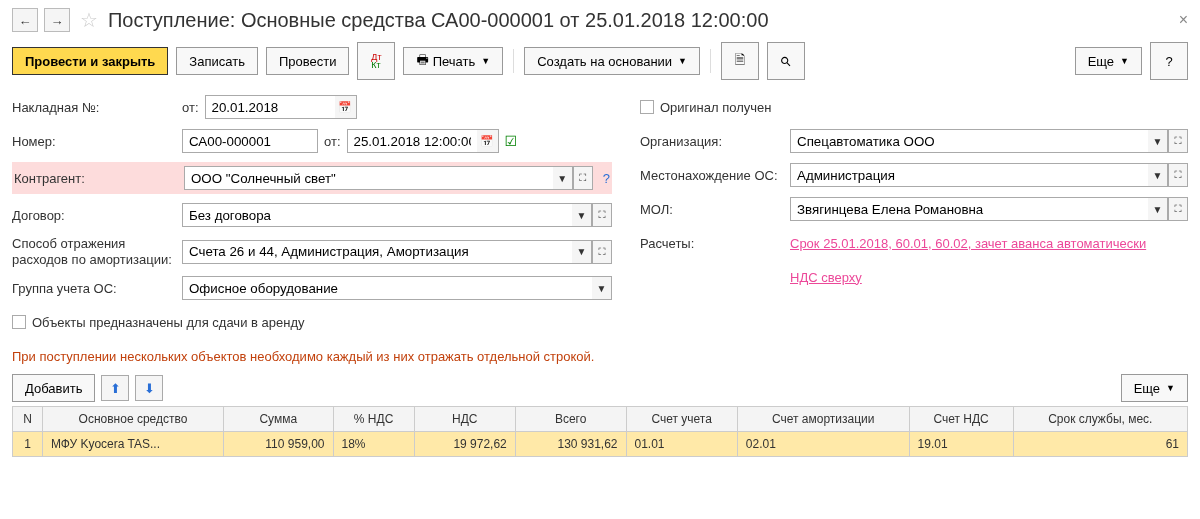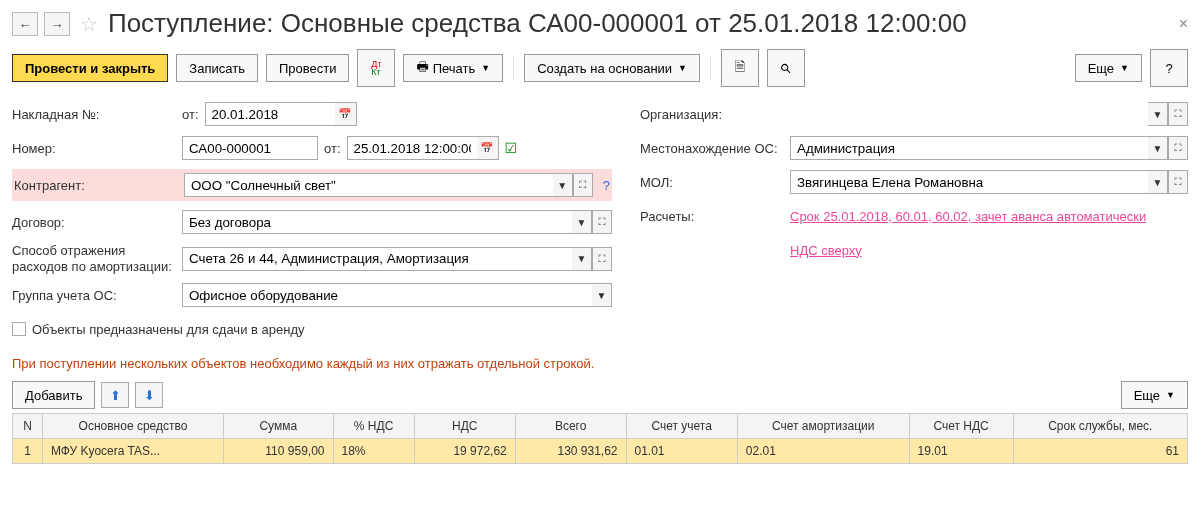--- a/index.html
+++ b/index.html
@@ -1,20 +1,20 @@
 <!DOCTYPE html>
 <html><head>
 <meta charset="utf-8">
 <style>
 * { box-sizing: border-box; font-family: Arial, sans-serif; }
 body { margin: 0; padding: 8px 12px; font-size: 13px; color: #333; background: #fff; }
 .topbar { display: flex; align-items: center; gap: 6px; margin-bottom: 10px; }
 .nav-btn { width: 26px; height: 24px; border: 1px solid #bbb; background: #f5f5f5; display: inline-flex; align-items: center; justify-content: center; cursor: pointer; }
 .star { font-size: 20px; color: #ccc; margin: 0 4px; }
-.title { font-size: 26px; font-weight: normal; }
+.title { font-size: 20px; font-weight: normal; }
 .close-x { margin-left: auto; font-size: 16px; color: #888; cursor: pointer; }
 .toolbar { display: flex; align-items: center; gap: 8px; margin-bottom: 14px; }
 .btn { height: 28px; padding: 0 12px; border: 1px solid #999; background: #f8f8f8; cursor: pointer; display: inline-flex; align-items: center; gap: 4px; font-size: 13px; }
 .btn-primary { background: #ffd94f; border-color: #333; font-weight: bold; }
 .btn-icon { width: 30px; padding: 18px; justify-content: center; }
 .btn .caret { font-size: 9px; margin-left: 2px; }
 .toolbar-spacer { flex: 1; }
 .form-cols { display: flex; gap: 28px; }
 .col-left { flex: 0 0 600px; }
 .col-right { flex: 1; }
@@ -165,24 +165,31 @@
 
     <div class="form-row">
       <label class="check">
         <span class="check-box"></span>
         <span>Объекты предназначены для сдачи в аренду</span>
       </label>
     </div>
   </div>
 
   <div class="col-right">
+    <div class="form-row">
+      <label class="check">
+        <span class="check-box"></span>
+        <span>Оригинал получен</span>
+      </label>
+    </div>
 
     <div class="form-row">
       <div class="label" style="flex:0 0 150px">Организация:</div>
       <div class="inp-group" style="flex:1">
+        <input class="inp" style="flex: 1 1 0%;" value="Спецавтоматика ООО">
         <div class="inp-btn">▼</div>
         <div class="inp-btn">⛶</div>
       </div>
     </div>
 
     <div class="form-row">
       <div class="label" style="flex:0 0 150px">Местонахождение ОС:</div>
       <div class="inp-group" style="flex:1">
         <input class="inp" style="flex: 1 1 0%;" value="Администрация">
         <div class="inp-btn">▼</div>

